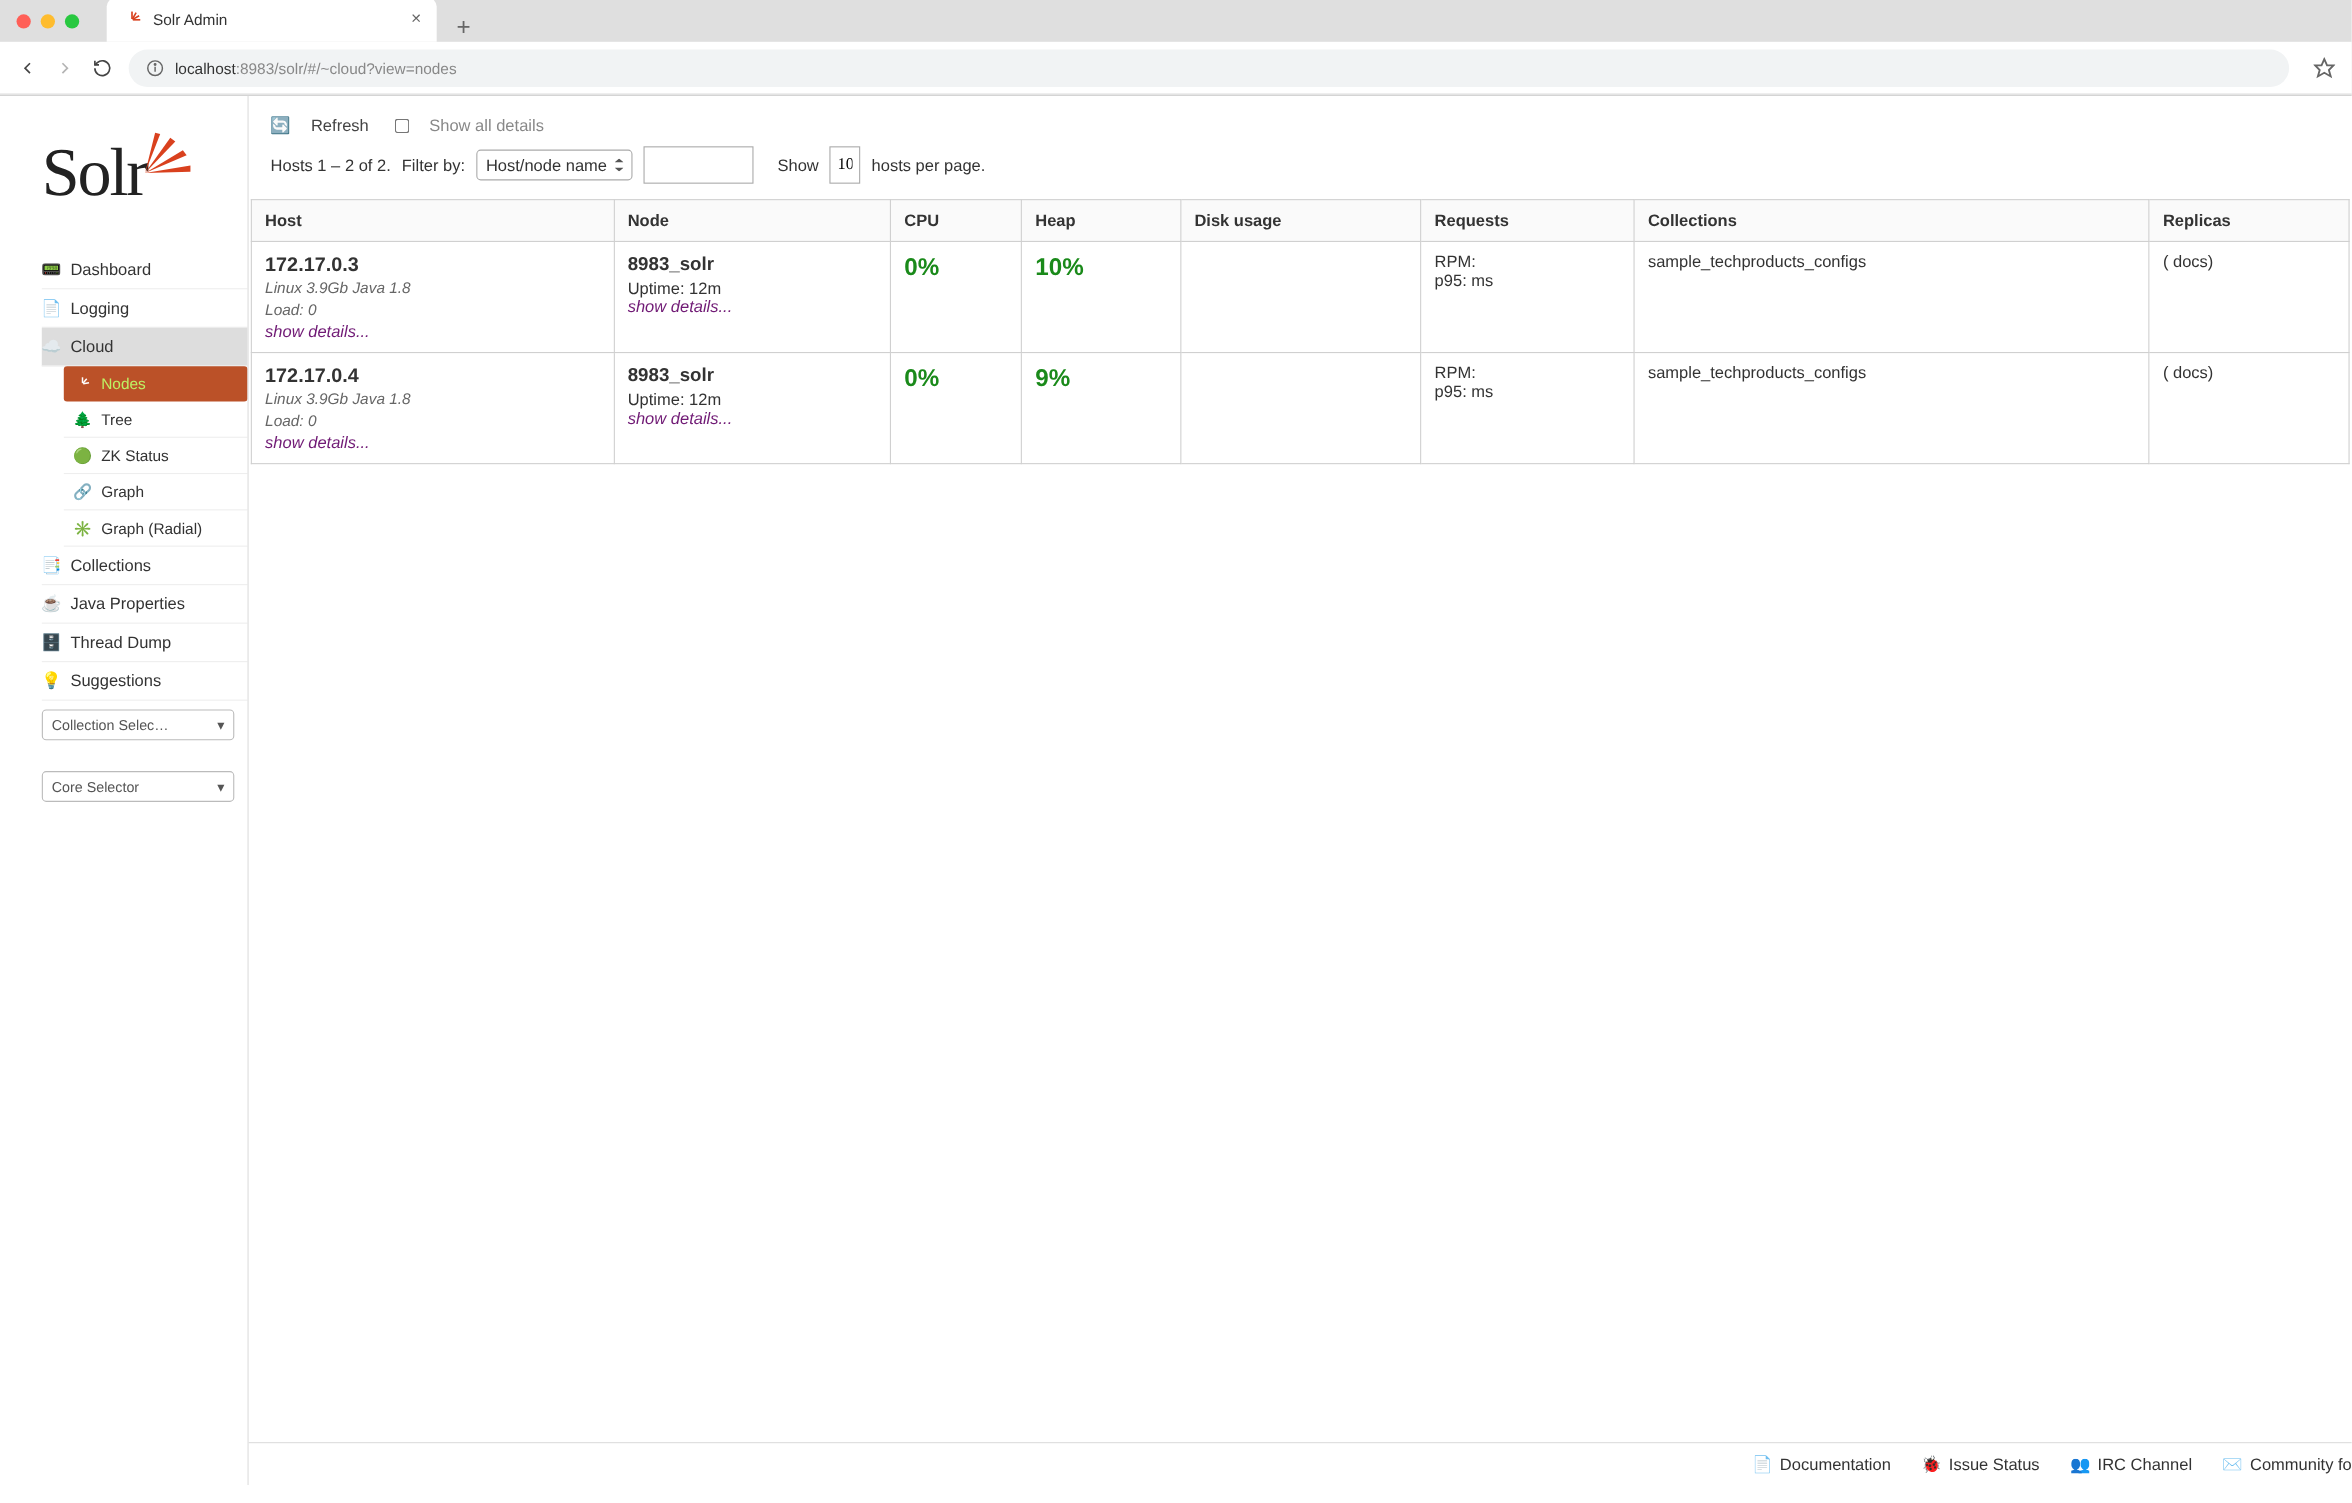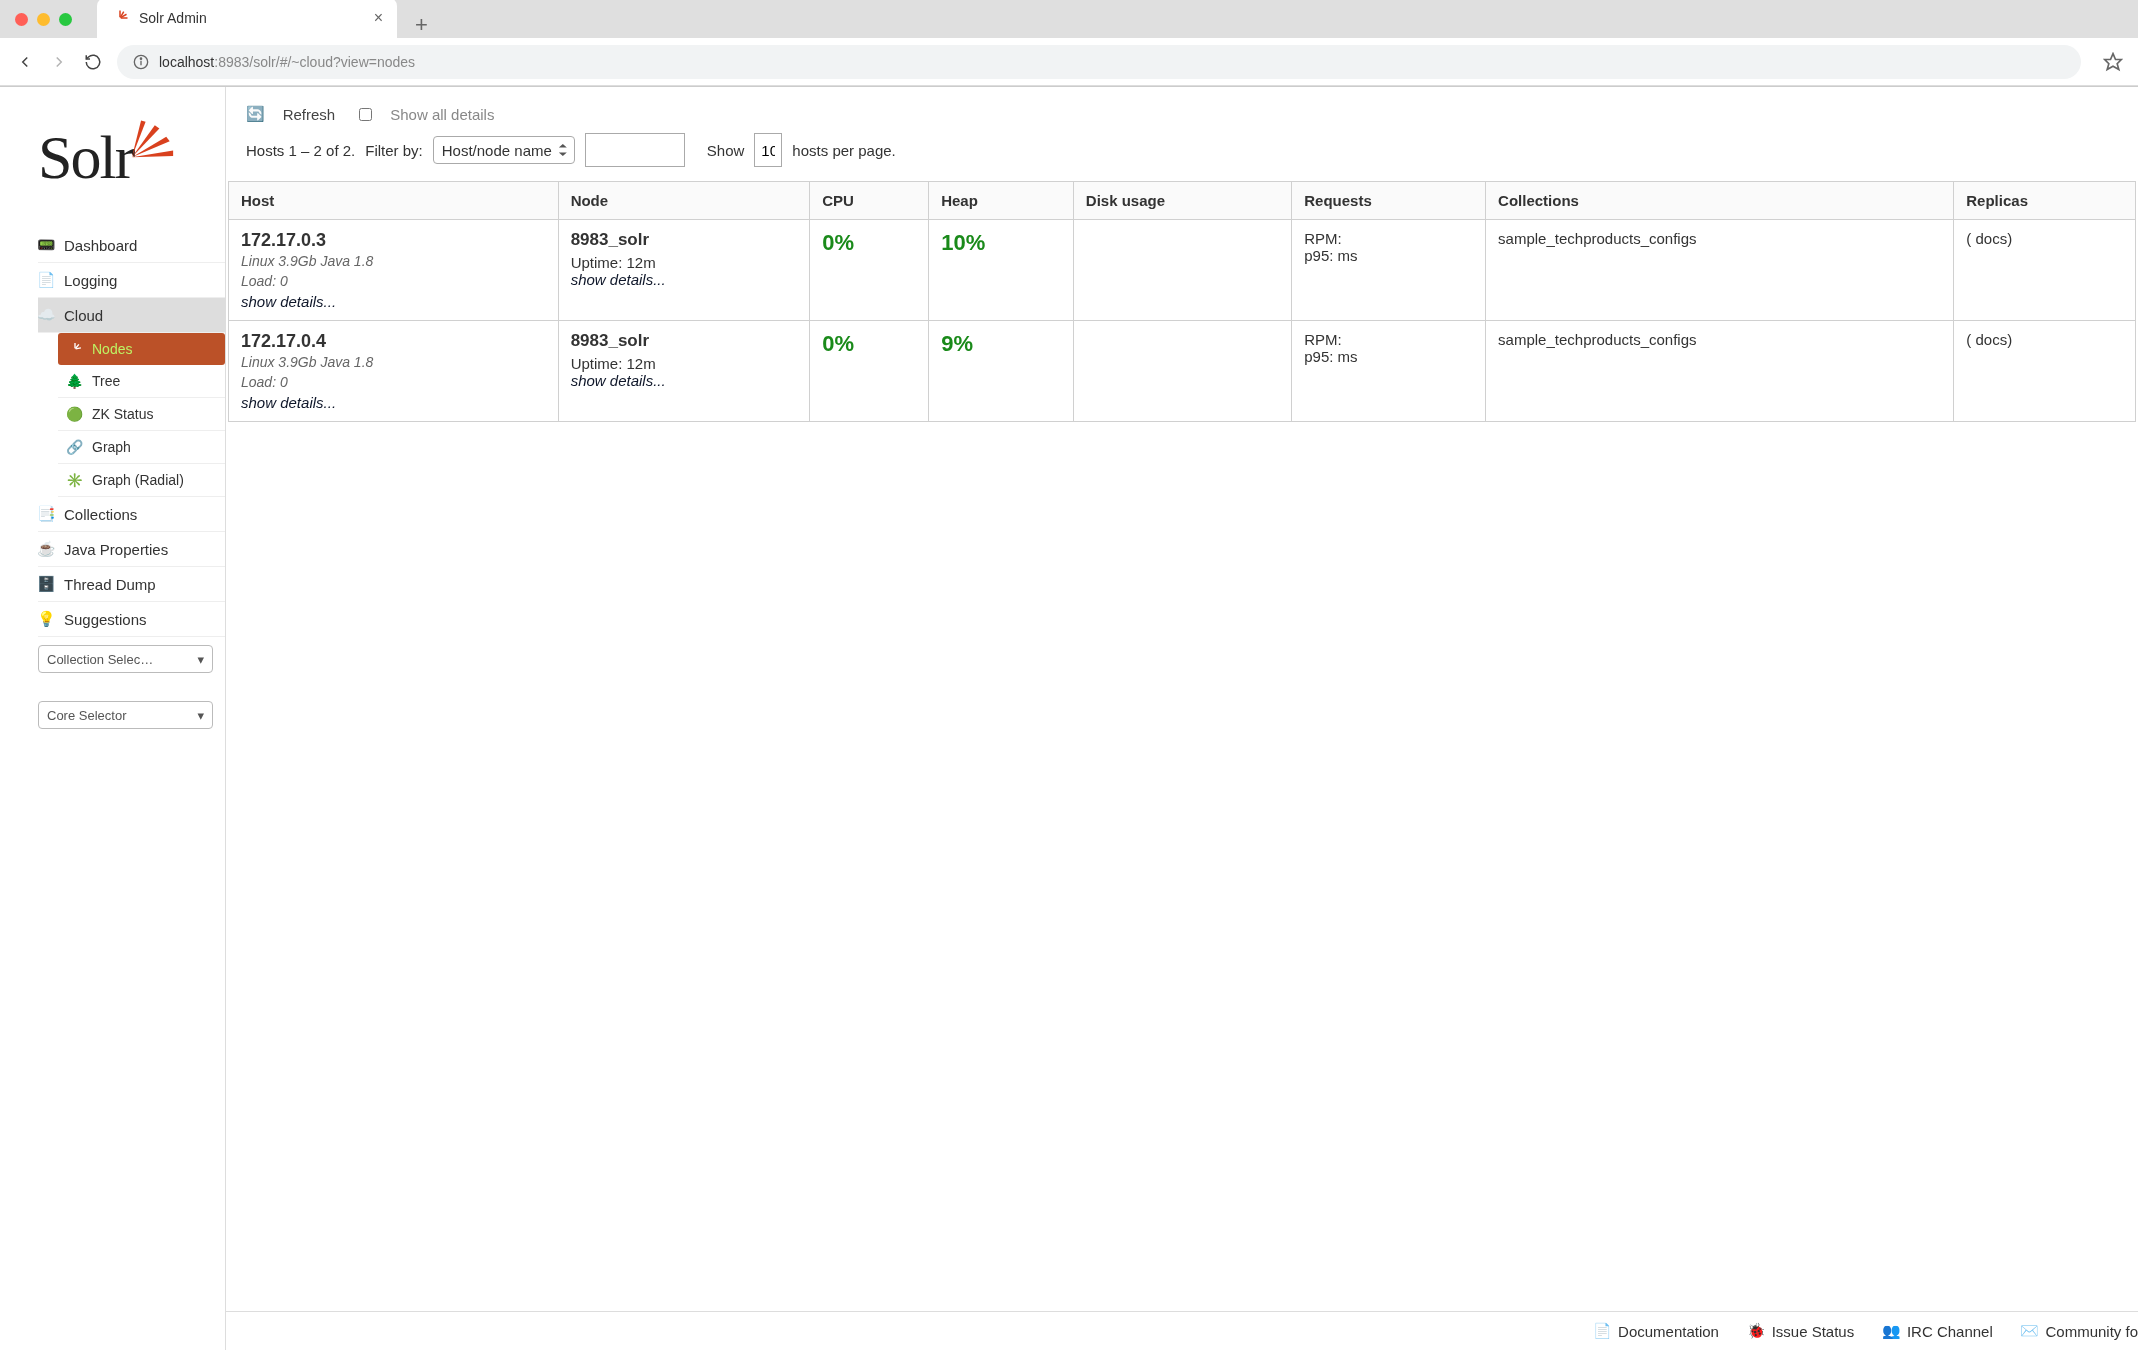--- a/index.html
+++ b/index.html
@@ -38,29 +38,29 @@
     .dropdown-sel { margin-top: 8px; width: 175px; height: 28px; border: 1px solid #bbb; border-radius: 4px; display:flex; align-items:center; padding:0 8px; justify-content:space-between; color:#555; cursor:pointer; font-size:13px; }
     .dropdown-sel + .dropdown-sel { margin-top: 28px; }
 
     .main { flex: 1; border-left: 1px solid #ddd; display:flex; flex-direction:column; }
     .toolbar { padding: 18px 20px 10px 20px; display:flex; align-items:center; gap: 18px; font-size:15px; color:#444; }
     .toolbar .refresh-icon { color: #0066cc; }
     .toolbar .cb-label { color: #888; }
     .filter-row { padding: 0 20px 14px 20px; display:flex; align-items:center; gap: 10px; font-size:15px; color:#333; }
     .sel { border:1px solid #aaa; border-radius:4px; padding: 3px 22px 3px 8px; font-size:15px; height:28px; position:relative; display:inline-flex; align-items:center; cursor:pointer; }
     .sel::after { content:""; position:absolute; right:7px; top:50%; transform:translateY(-50%); width:8px; height:12px; background: linear-gradient(#555,#555); clip-path: polygon(50% 0, 100% 30%, 0 30%, 50% 0, 0 70%, 100% 70%, 50% 100%, 0 70%); }
-    .txt-in { border:1px solid #aaa; height:28px; width:100px; padding:16px 6px; font-size:15px; }
+    .txt-in { border:1px solid #aaa; height:28px; width:100px; padding:16px 6px; font-size:15px;font-family:Liberation Serif, serif; }
     .small-in { width: 28px; text-align: center; }
 
     table.hosts { width: calc(100% - 4px); border-collapse: collapse; margin-left:2px;}
     table.hosts th, table.hosts td { border: 1px solid #d0d0d0; padding: 10px 12px; text-align: left; vertical-align: top; font-size:15px; }
     table.hosts th { background: #fafafa; font-weight: 600; }
     .host-ip { font-weight: 700; font-size: 18px; margin-bottom: 2px;}
     .host-info { font-style: italic; color: #666; font-size: 14px; margin-bottom: 4px; }
-    .show-details { font-style: italic; color: #0f172a; cursor:pointer; }
+    .show-details { font-style: italic; color: #701a75; cursor:pointer; }
     .node-name { font-weight: 600; font-size: 17px; margin-bottom:4px;}
     .pct { color: #1a8a1a; font-weight: 700; font-size: 22px; }
 
     .footer { border-top: 1px solid #ddd; padding: 10px 0 10px 20px; display:flex; justify-content:flex-end; gap:28px; font-size:15px; color:#333; }
     .footer-item { display:flex; align-items:center; gap:6px; cursor:pointer; white-space:nowrap; }
 
     svg { display: block; }
   </style>
 </head>
 <body>

